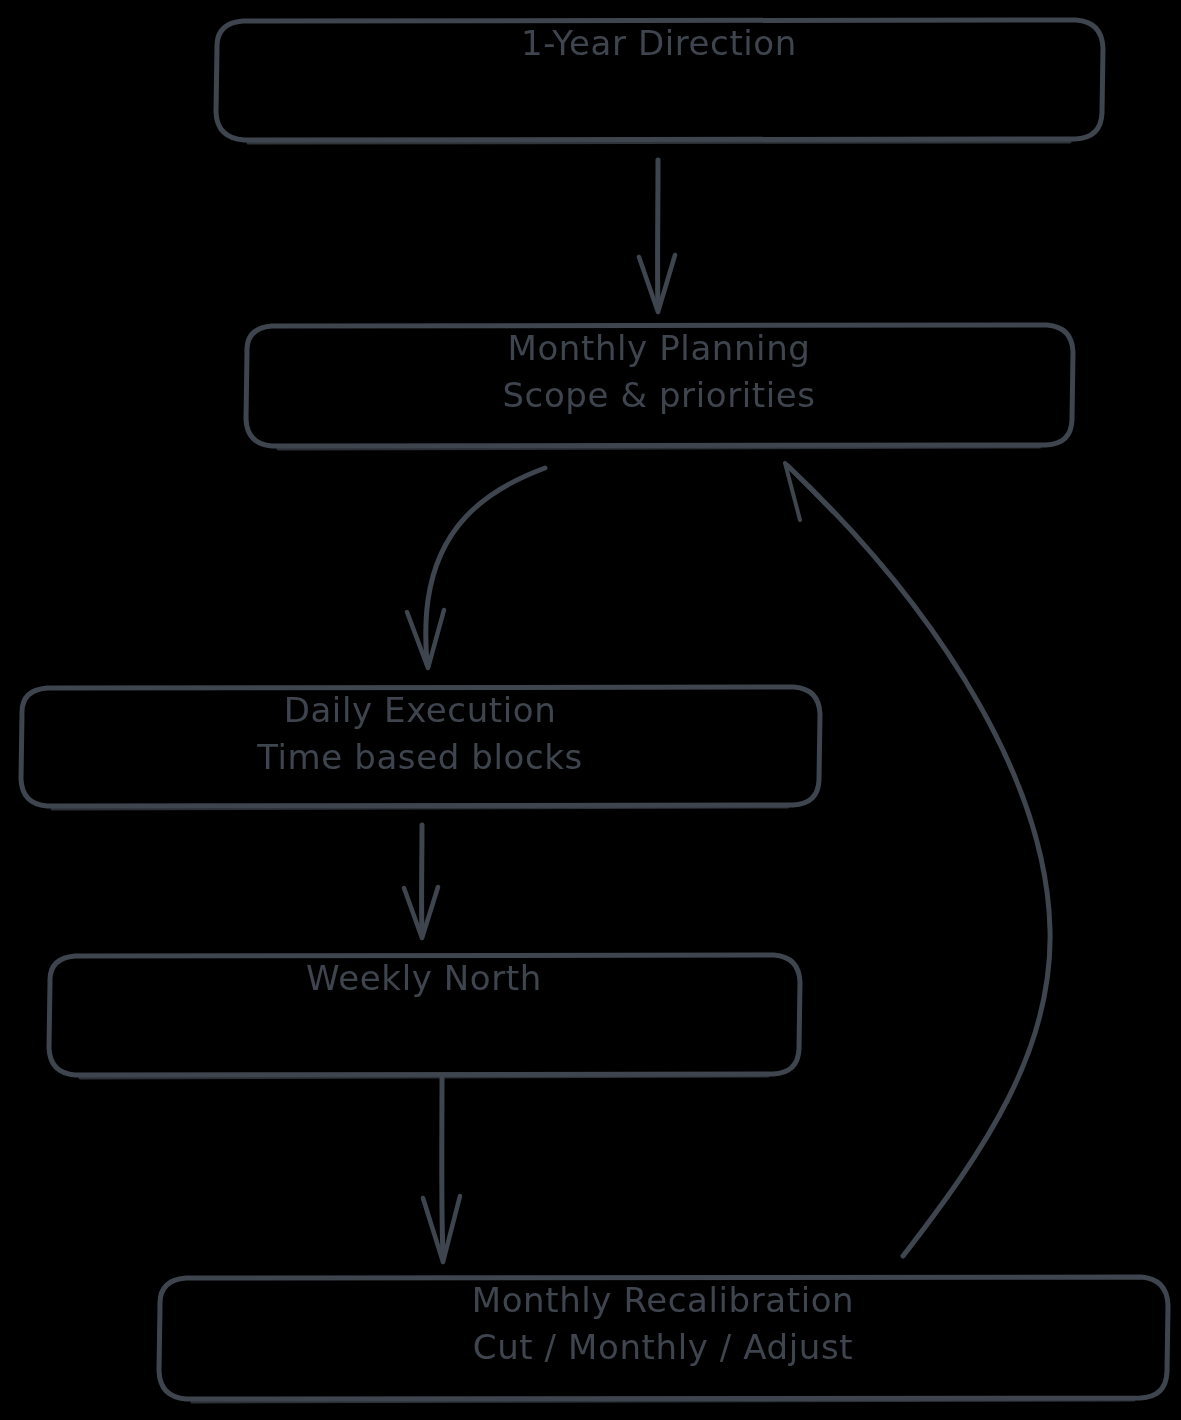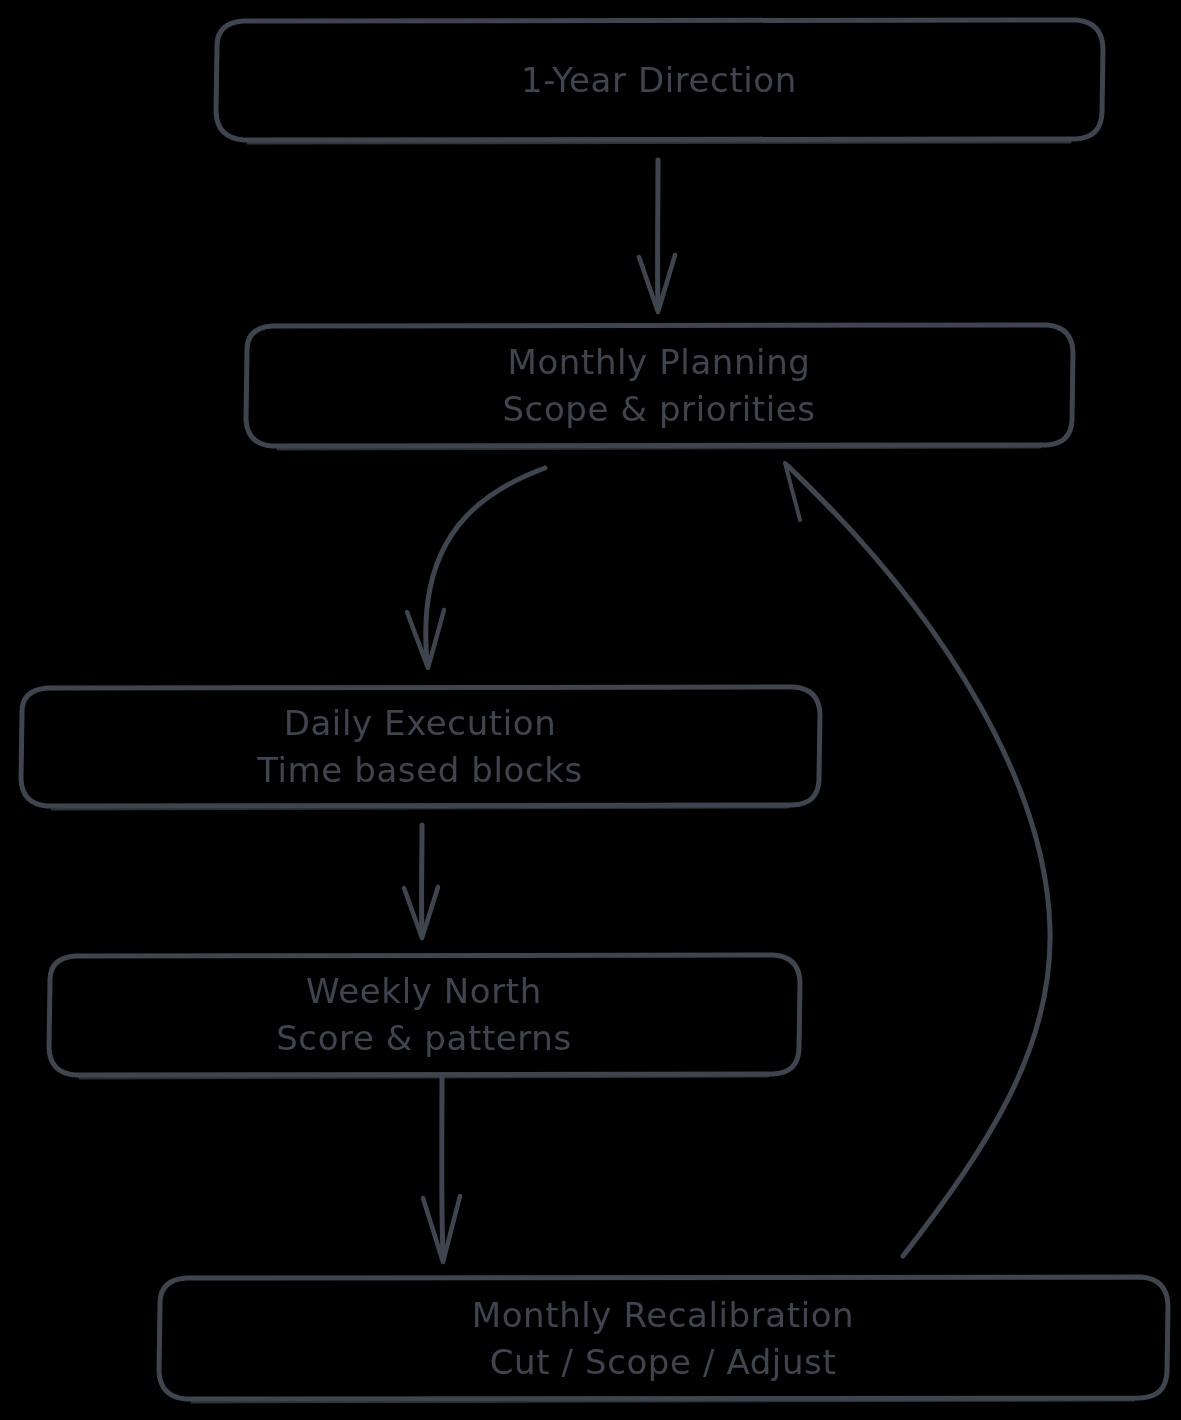--- a/index.html
+++ b/index.html
@@ -28,21 +28,20 @@
     top: 0;
     width: 1181px;
     height: 1420px;
     display: block;
   }
   .node-label {
     position: absolute;
     display: flex;
     flex-direction: column;
     align-items: center;
-    justify-content: center;
     text-align: center;
     color: #3f454e;
     font-family: "DejaVu Sans", sans-serif;
     font-size: 34px;
     line-height: 1.38;
     letter-spacing: 0.6px;
     pointer-events: none;
     white-space: nowrap;
   }
   .node-label .ln {
@@ -122,21 +121,20 @@
     <span class="ln">Time based blocks</span>
   </div>
 
   <div class="node-label" style="left:245px; top:325px; width:828px; height:121px;">
     <span class="ln">Monthly Planning</span>
     <span class="ln">Scope &amp; priorities</span>
   </div>
 
   <div class="node-label" style="left:48px; top:955px; width:752px; height:120px;">
     <span class="ln">Weekly North</span>
-    <span class="ln">Score &amp; patterns</span>
   </div>
 
   <div class="node-label" style="left:158px; top:1277px; width:1010px; height:123px;">
     <span class="ln">Monthly Recalibration</span>
-    <span class="ln">Cut / Scope / Adjust</span>
+    <span class="ln">Cut / Monthly / Adjust</span>
   </div>
 
 </div>
 
 </body></html>

